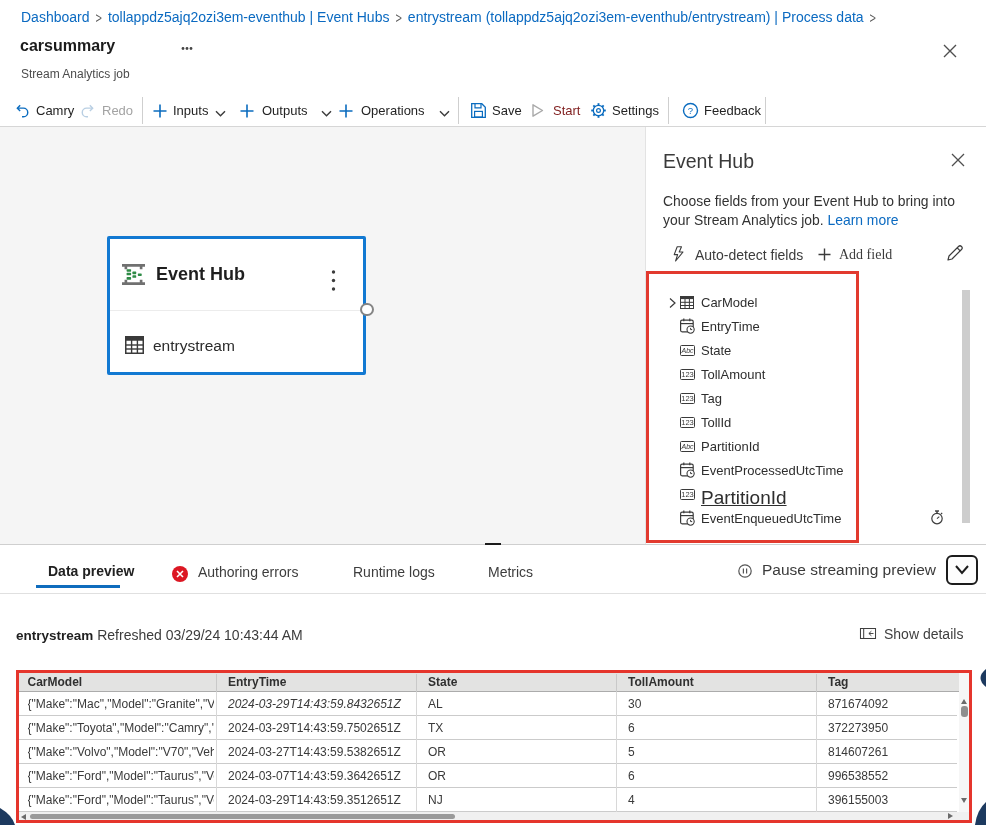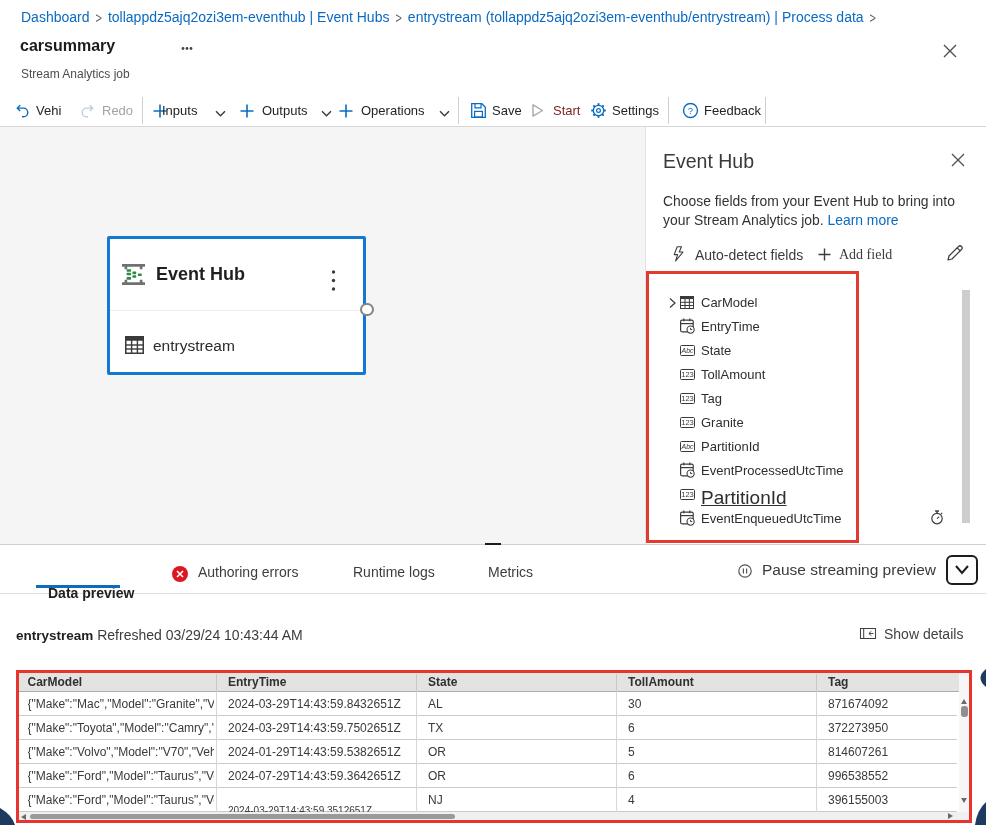--- a/index.html
+++ b/index.html
@@ -28,33 +28,33 @@
     <path d="M2 2 L14 14 M14 2 L2 14" stroke="#4f4f4f" stroke-width="1.4" fill="none"></path>
   </svg>
 
 <div class="abs" style="left:0;top:94px;width:986px;height:33px;border-bottom:1px solid #d6d6d6;background:#fff;"></div>
 <div id="toolbar">
 
 <svg class="abs" style="left:15px;top:103px;" width="15" height="15" viewBox="0 0 16 16">
       <path d="M5.5 2.5 L2.5 5.5 L5.5 8.5" stroke="#0b6cbf" stroke-width="1.5" fill="none"></path>
       <path d="M2.8 5.5 H9 a4.6 4.6 0 0 1 0 9.2 H7.5" stroke="#0b6cbf" stroke-width="1.5" fill="none"></path>
     </svg>
-<div class="abs tbt" style="left:36px;">Vehi</div>
+<div class="abs tbt" style="left:36px;">Camry</div>
 
 <svg class="abs" style="left:80px;top:103px;" width="15" height="15" viewBox="0 0 16 16">
       <path d="M10.5 2.5 L13.5 5.5 L10.5 8.5" stroke="#b9cfe3" stroke-width="1.5" fill="none"></path>
       <path d="M13.2 5.5 H7 a4.6 4.6 0 0 0 0 9.2 H8.5" stroke="#b9cfe3" stroke-width="1.5" fill="none"></path>
     </svg>
 <div class="abs tbt" style="left:102px;color:#a3a3a3;">Redo</div>
 <div class="abs tdiv" style="left:142px;"></div>
 
 <svg class="abs" style="left:153px;top:104px;" width="14" height="14" viewBox="0 0 14 14">
       <path d="M7 0.5 V13.5 M0.5 7 H13.5" stroke="#0b6cbf" stroke-width="1.6"></path>
     </svg>
-<div class="abs tbt" style="left:162px;">Inputs</div>
+<div class="abs tbt" style="left:173px;">Inputs</div>
 <svg class="abs tchev" style="left:214px;" width="13" height="13" viewBox="0 0 13 13">
       <path d="M2 4.2 L6.5 8.8 L11 4.2" stroke="#3c3c3c" stroke-width="1.4" fill="none"></path>
     </svg>
 
 <svg class="abs" style="left:240px;top:104px;" width="14" height="14" viewBox="0 0 14 14">
       <path d="M7 0.5 V13.5 M0.5 7 H13.5" stroke="#0b6cbf" stroke-width="1.6"></path>
     </svg>
 <div class="abs tbt" style="left:262px;">Outputs</div>
 <svg class="abs tchev" style="left:320px;" width="13" height="13" viewBox="0 0 13 13">
       <path d="M2 4.2 L6.5 8.8 L11 4.2" stroke="#3c3c3c" stroke-width="1.4" fill="none"></path>
@@ -194,21 +194,21 @@
     <path d="M10.6 9.9 V11.6 H12.2" stroke="#3a3a3a" stroke-width="1" fill="none"></path>
   </svg>
 <div class="abs" style="left:701px;top:319px;font-size:13px;color:#2e2e2e;">EntryTime</div>
 <div class="abs" style="left:680px;top:345px;width:15px;height:11px;border:1px solid #3a3a3a;border-radius:1.5px;font-size:7px;color:#3a3a3a;text-align:center;line-height:9px;font-style:italic;">Abc</div>
 <div class="abs" style="left:701px;top:343px;font-size:13px;color:#2e2e2e;">State</div>
 <div class="abs" style="left:680px;top:369px;width:15px;height:11px;border:1px solid #3a3a3a;border-radius:1.5px;font-size:7.5px;color:#3a3a3a;text-align:center;line-height:9.5px;">123</div>
 <div class="abs" style="left:701px;top:367px;font-size:13px;color:#2e2e2e;">TollAmount</div>
 <div class="abs" style="left:680px;top:393px;width:15px;height:11px;border:1px solid #3a3a3a;border-radius:1.5px;font-size:7.5px;color:#3a3a3a;text-align:center;line-height:9.5px;">123</div>
 <div class="abs" style="left:701px;top:391px;font-size:13px;color:#2e2e2e;">Tag</div>
 <div class="abs" style="left:680px;top:417px;width:15px;height:11px;border:1px solid #3a3a3a;border-radius:1.5px;font-size:7.5px;color:#3a3a3a;text-align:center;line-height:9.5px;">123</div>
-<div class="abs" style="left:701px;top:415px;font-size:13px;color:#2e2e2e;">Granite</div>
+<div class="abs" style="left:701px;top:415px;font-size:13px;color:#2e2e2e;">TollId</div>
 <div class="abs" style="left:680px;top:441px;width:15px;height:11px;border:1px solid #3a3a3a;border-radius:1.5px;font-size:7px;color:#3a3a3a;text-align:center;line-height:9px;font-style:italic;">Abc</div>
 <div class="abs" style="left:701px;top:439px;font-size:13px;color:#2e2e2e;">PartitionId</div>
 <svg class="abs" style="left:680px;top:462px;" width="15" height="16" viewBox="0 0 15 16">
     <rect x="0.6" y="2.2" width="12.6" height="11.6" rx="1.5" stroke="#3a3a3a" stroke-width="1.2" fill="none"></rect>
     <line x1="0.8" y1="5.6" x2="13" y2="5.6" stroke="#3a3a3a" stroke-width="1.2"></line>
     <line x1="3.8" y1="0.6" x2="3.8" y2="3.2" stroke="#3a3a3a" stroke-width="1.2"></line>
     <line x1="9.8" y1="0.6" x2="9.8" y2="3.2" stroke="#3a3a3a" stroke-width="1.2"></line>
     <circle cx="10.6" cy="11.6" r="3.6" stroke="#3a3a3a" stroke-width="1.1" fill="#fff"></circle>
     <path d="M10.6 9.9 V11.6 H12.2" stroke="#3a3a3a" stroke-width="1" fill="none"></path>
   </svg>
@@ -229,21 +229,21 @@
     <circle cx="7" cy="8.6" r="5.2" stroke="#3c3c3c" stroke-width="1.2" fill="none"></circle>
     <line x1="7" y1="1" x2="7" y2="3.4" stroke="#3c3c3c" stroke-width="1.4"></line>
     <line x1="5" y1="1" x2="9" y2="1" stroke="#3c3c3c" stroke-width="1.4"></line>
     <path d="M7 8.6 L9.3 6.6" stroke="#3c3c3c" stroke-width="1.1" fill="none"></path>
     <line x1="11" y1="4" x2="12.2" y2="2.8" stroke="#3c3c3c" stroke-width="1.2"></line>
   </svg>
 
 <div class="abs" style="left:962px;top:290px;width:8px;height:233px;background:#cdcdcd;"></div>
 
 <div class="abs" style="left:0;top:545px;width:986px;height:49px;background:#fff;border-bottom:1px solid #e0e0e0;"></div>
-<div class="abs" style="left:36px;top:585px;font-size:14px;font-weight:bold;color:#212121;padding-left:12px;">Data preview</div>
+<div class="abs" style="left:36px;top:563px;font-size:14px;font-weight:bold;color:#212121;padding-left:12px;">Data preview</div>
 <div class="abs" style="left:36px;top:585px;width:84px;height:3px;background:#0f6cbd;"></div>
 <svg class="abs" style="left:172px;top:566px;" width="16" height="16" viewBox="0 0 16 16">
     <circle cx="8" cy="8" r="8" fill="#dc1723"></circle>
     <path d="M5 5 L11 11 M11 5 L5 11" stroke="#fff" stroke-width="1.6"></path>
   </svg>
 <div class="abs" style="left:198px;top:564px;font-size:14px;color:#3d3d3d;">Authoring errors</div>
 <div class="abs" style="left:353px;top:564px;font-size:14px;color:#3d3d3d;text-align:center;">Runtime logs</div>
 <div class="abs" style="left:488px;top:564px;font-size:14px;color:#3d3d3d;">Metrics</div>
 <svg class="abs" style="left:738px;top:564px;" width="14" height="14" viewBox="0 0 14 14">
     <circle cx="7" cy="7" r="6.2" stroke="#565656" stroke-width="1.2" fill="none"></circle>
@@ -271,45 +271,45 @@
 <div class="abs" style="left:228px;top:674.5px;font-size:12px;font-weight:bold;color:#303030;">EntryTime</div>
 <div class="abs" style="left:428px;top:674.5px;font-size:12px;font-weight:bold;color:#303030;">State</div>
 <div class="abs" style="left:628px;top:674.5px;font-size:12px;font-weight:bold;color:#303030;">TollAmount</div>
 <div class="abs" style="left:828px;top:674.5px;font-size:12px;font-weight:bold;color:#303030;">Tag</div>
 <div class="abs" style="left:216px;top:674px;width:1px;height:138px;background:#c9c9c9;"></div>
 <div class="abs" style="left:416px;top:674px;width:1px;height:138px;background:#c9c9c9;"></div>
 <div class="abs" style="left:616px;top:674px;width:1px;height:138px;background:#c9c9c9;"></div>
 <div class="abs" style="left:816px;top:674px;width:1px;height:138px;background:#c9c9c9;"></div>
 <div class="abs" style="left:19px;top:692px;width:938px;height:24px;background:#fff;border-bottom:1px solid #cbcbcb;"></div>
 <div class="abs" style="left:27.5px;top:697px;font-size:12px;color:#3a3a3a;white-space:nowrap;overflow:hidden;width:186px;">{"Make":"Mac","Model":"Granite","Vehic</div>
-<div class="abs" style="left:228px;top:697px;font-size:12px;color:#3a3a3a;white-space:nowrap;overflow:hidden;width:200px;">2024-03-29T14:43:59.8432651Z</div>
+<div class="abs" style="left:228px;top:697px;font-size:12px;color:#3a3a3a;white-space:nowrap;overflow:hidden;width:200px;font-style:italic;">2024-03-29T14:43:59.8432651Z</div>
 <div class="abs" style="left:428px;top:697px;font-size:12px;color:#3a3a3a;white-space:nowrap;overflow:hidden;width:200px;">AL</div>
 <div class="abs" style="left:628px;top:697px;font-size:12px;color:#3a3a3a;white-space:nowrap;overflow:hidden;width:200px;">30</div>
 <div class="abs" style="left:828px;top:697px;font-size:12px;color:#3a3a3a;white-space:nowrap;overflow:hidden;width:200px;">871674092</div>
 <div class="abs" style="left:19px;top:716px;width:938px;height:24px;background:#fff;border-bottom:1px solid #cbcbcb;"></div>
 <div class="abs" style="left:27.5px;top:721px;font-size:12px;color:#3a3a3a;white-space:nowrap;overflow:hidden;width:186px;">{"Make":"Toyota","Model":"Camry","Vehi</div>
 <div class="abs" style="left:228px;top:721px;font-size:12px;color:#3a3a3a;white-space:nowrap;overflow:hidden;width:200px;">2024-03-29T14:43:59.7502651Z</div>
 <div class="abs" style="left:428px;top:721px;font-size:12px;color:#3a3a3a;white-space:nowrap;overflow:hidden;width:200px;">TX</div>
 <div class="abs" style="left:628px;top:721px;font-size:12px;color:#3a3a3a;white-space:nowrap;overflow:hidden;width:200px;">6</div>
 <div class="abs" style="left:828px;top:721px;font-size:12px;color:#3a3a3a;white-space:nowrap;overflow:hidden;width:200px;">372273950</div>
 <div class="abs" style="left:19px;top:740px;width:938px;height:24px;background:#fff;border-bottom:1px solid #cbcbcb;"></div>
 <div class="abs" style="left:27.5px;top:745px;font-size:12px;color:#3a3a3a;white-space:nowrap;overflow:hidden;width:186px;">{"Make":"Volvo","Model":"V70","Vehicle</div>
-<div class="abs" style="left:228px;top:745px;font-size:12px;color:#3a3a3a;white-space:nowrap;overflow:hidden;width:200px;">2024-01-29T14:43:59.5382651Z</div>
+<div class="abs" style="left:228px;top:745px;font-size:12px;color:#3a3a3a;white-space:nowrap;overflow:hidden;width:200px;">2024-03-27T14:43:59.5382651Z</div>
 <div class="abs" style="left:428px;top:745px;font-size:12px;color:#3a3a3a;white-space:nowrap;overflow:hidden;width:200px;">OR</div>
 <div class="abs" style="left:628px;top:745px;font-size:12px;color:#3a3a3a;white-space:nowrap;overflow:hidden;width:200px;">5</div>
 <div class="abs" style="left:828px;top:745px;font-size:12px;color:#3a3a3a;white-space:nowrap;overflow:hidden;width:200px;">814607261</div>
 <div class="abs" style="left:19px;top:764px;width:938px;height:24px;background:#fff;border-bottom:1px solid #cbcbcb;"></div>
 <div class="abs" style="left:27.5px;top:769px;font-size:12px;color:#3a3a3a;white-space:nowrap;overflow:hidden;width:186px;">{"Make":"Ford","Model":"Taurus","Vehicl</div>
-<div class="abs" style="left:228px;top:769px;font-size:12px;color:#3a3a3a;white-space:nowrap;overflow:hidden;width:200px;">2024-07-29T14:43:59.3642651Z</div>
+<div class="abs" style="left:228px;top:769px;font-size:12px;color:#3a3a3a;white-space:nowrap;overflow:hidden;width:200px;">2024-03-07T14:43:59.3642651Z</div>
 <div class="abs" style="left:428px;top:769px;font-size:12px;color:#3a3a3a;white-space:nowrap;overflow:hidden;width:200px;">OR</div>
 <div class="abs" style="left:628px;top:769px;font-size:12px;color:#3a3a3a;white-space:nowrap;overflow:hidden;width:200px;">6</div>
 <div class="abs" style="left:828px;top:769px;font-size:12px;color:#3a3a3a;white-space:nowrap;overflow:hidden;width:200px;">996538552</div>
 <div class="abs" style="left:19px;top:788px;width:938px;height:24px;background:#fff;border-bottom:1px solid #cbcbcb;"></div>
 <div class="abs" style="left:27.5px;top:793px;font-size:12px;color:#3a3a3a;white-space:nowrap;overflow:hidden;width:186px;">{"Make":"Ford","Model":"Taurus","Vehic</div>
-<div class="abs" style="left:228px;top:793px;font-size:10px;color:#3a3a3a;white-space:nowrap;overflow:hidden;width:200px;margin-top:12px;">2024-03-29T14:43:59.3512651Z</div>
+<div class="abs" style="left:228px;top:793px;font-size:12px;color:#3a3a3a;white-space:nowrap;overflow:hidden;width:200px;">2024-03-29T14:43:59.3512651Z</div>
 <div class="abs" style="left:428px;top:793px;font-size:12px;color:#3a3a3a;white-space:nowrap;overflow:hidden;width:200px;">NJ</div>
 <div class="abs" style="left:628px;top:793px;font-size:12px;color:#3a3a3a;white-space:nowrap;overflow:hidden;width:200px;">4</div>
 <div class="abs" style="left:828px;top:793px;font-size:12px;color:#3a3a3a;white-space:nowrap;overflow:hidden;width:200px;">396155003</div>
 <div class="abs" style="left:216px;top:692px;width:1px;height:120px;background:#d8d8d8;"></div>
 <div class="abs" style="left:416px;top:692px;width:1px;height:120px;background:#d8d8d8;"></div>
 <div class="abs" style="left:616px;top:692px;width:1px;height:120px;background:#d8d8d8;"></div>
 <div class="abs" style="left:816px;top:692px;width:1px;height:120px;background:#d8d8d8;"></div>
 <div class="abs" style="left:19px;top:812px;width:950px;height:8px;background:#f0f0f0;"></div>
 <div class="abs" style="left:21px;top:814px;width:0;height:0;border-top:3.5px solid transparent;border-bottom:3.5px solid transparent;border-right:5px solid #6a6a6a;"></div>
 <div class="abs" style="left:30px;top:813.5px;width:425px;height:5.5px;background:#9a9a9a;border-radius:3px;"></div>

